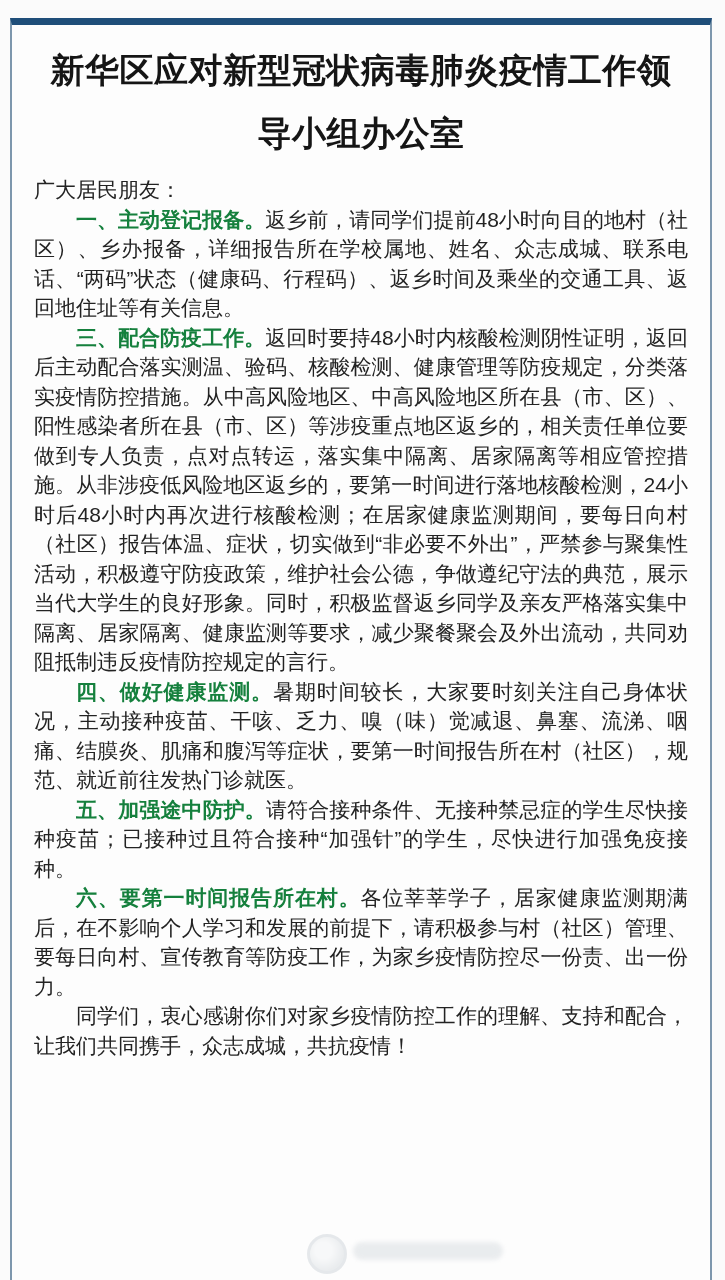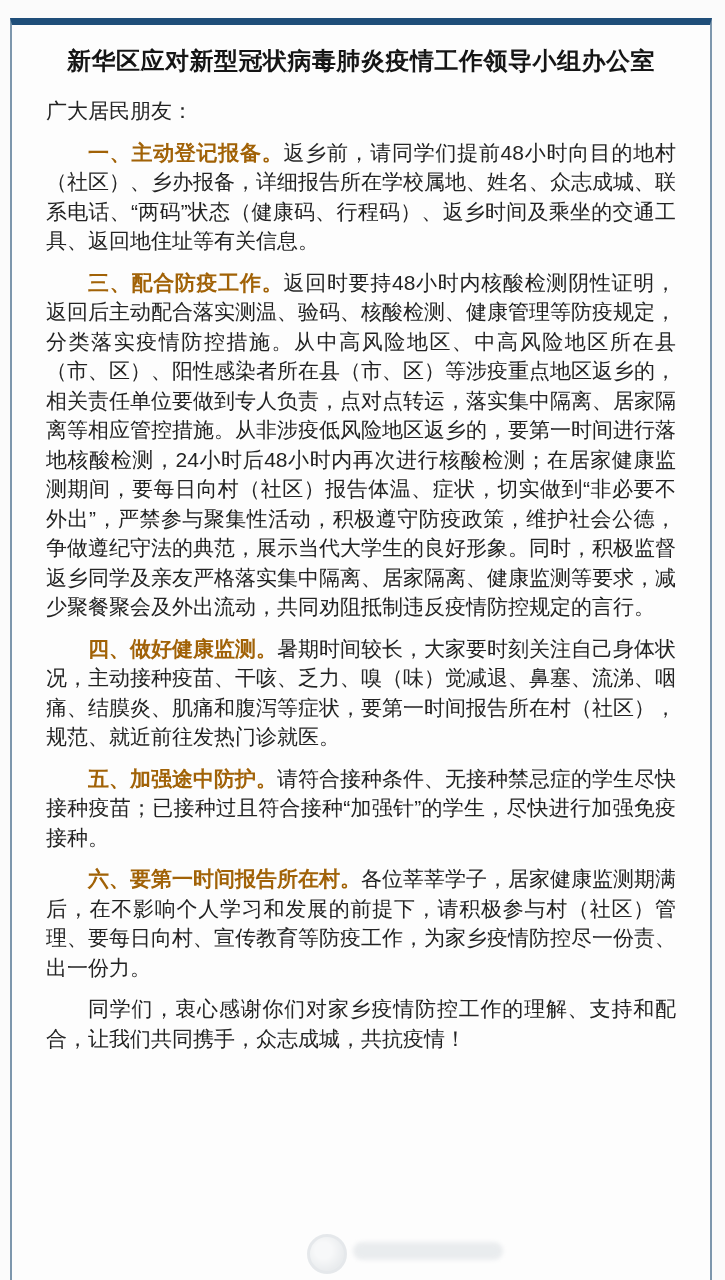--- a/index.html
+++ b/index.html
@@ -20,40 +20,40 @@
     border-top:7px solid #1f4e79;
     border-left:2px solid #7d97ad;
     border-right:2px solid #7d97ad;
     box-sizing:border-box;
     padding:12px 22px 0 22px;
   }
   .doc-title{
     text-align:center;
     font-family:"Liberation Serif","DejaVu Serif",serif;
     font-weight:700;
-    font-size:24px;
-    line-height:45px;
+    font-size:34px;
+    line-height:63px;
     color:#151515;
     letter-spacing:0.5px;
     margin:2px 0 10px 0;
   }
   .doc-body{
     font-size:21px;
     line-height:29.5px;
     color:#232323;
     text-align:justify;
   }
   .para{
-    margin:12px;
+    margin:0;
     text-indent:2em;
   }
   .para.no-indent{text-indent:0;}
   .sec-head{
     font-weight:700;
-    color:#a16207;
+    color:#15803d;
   }
   .watermark{
     position:absolute;
     left:295px;top:1228px;
     width:220px;height:44px;
     opacity:0.28;
     pointer-events:none;
   }
   .wm-circle{
     position:absolute;

